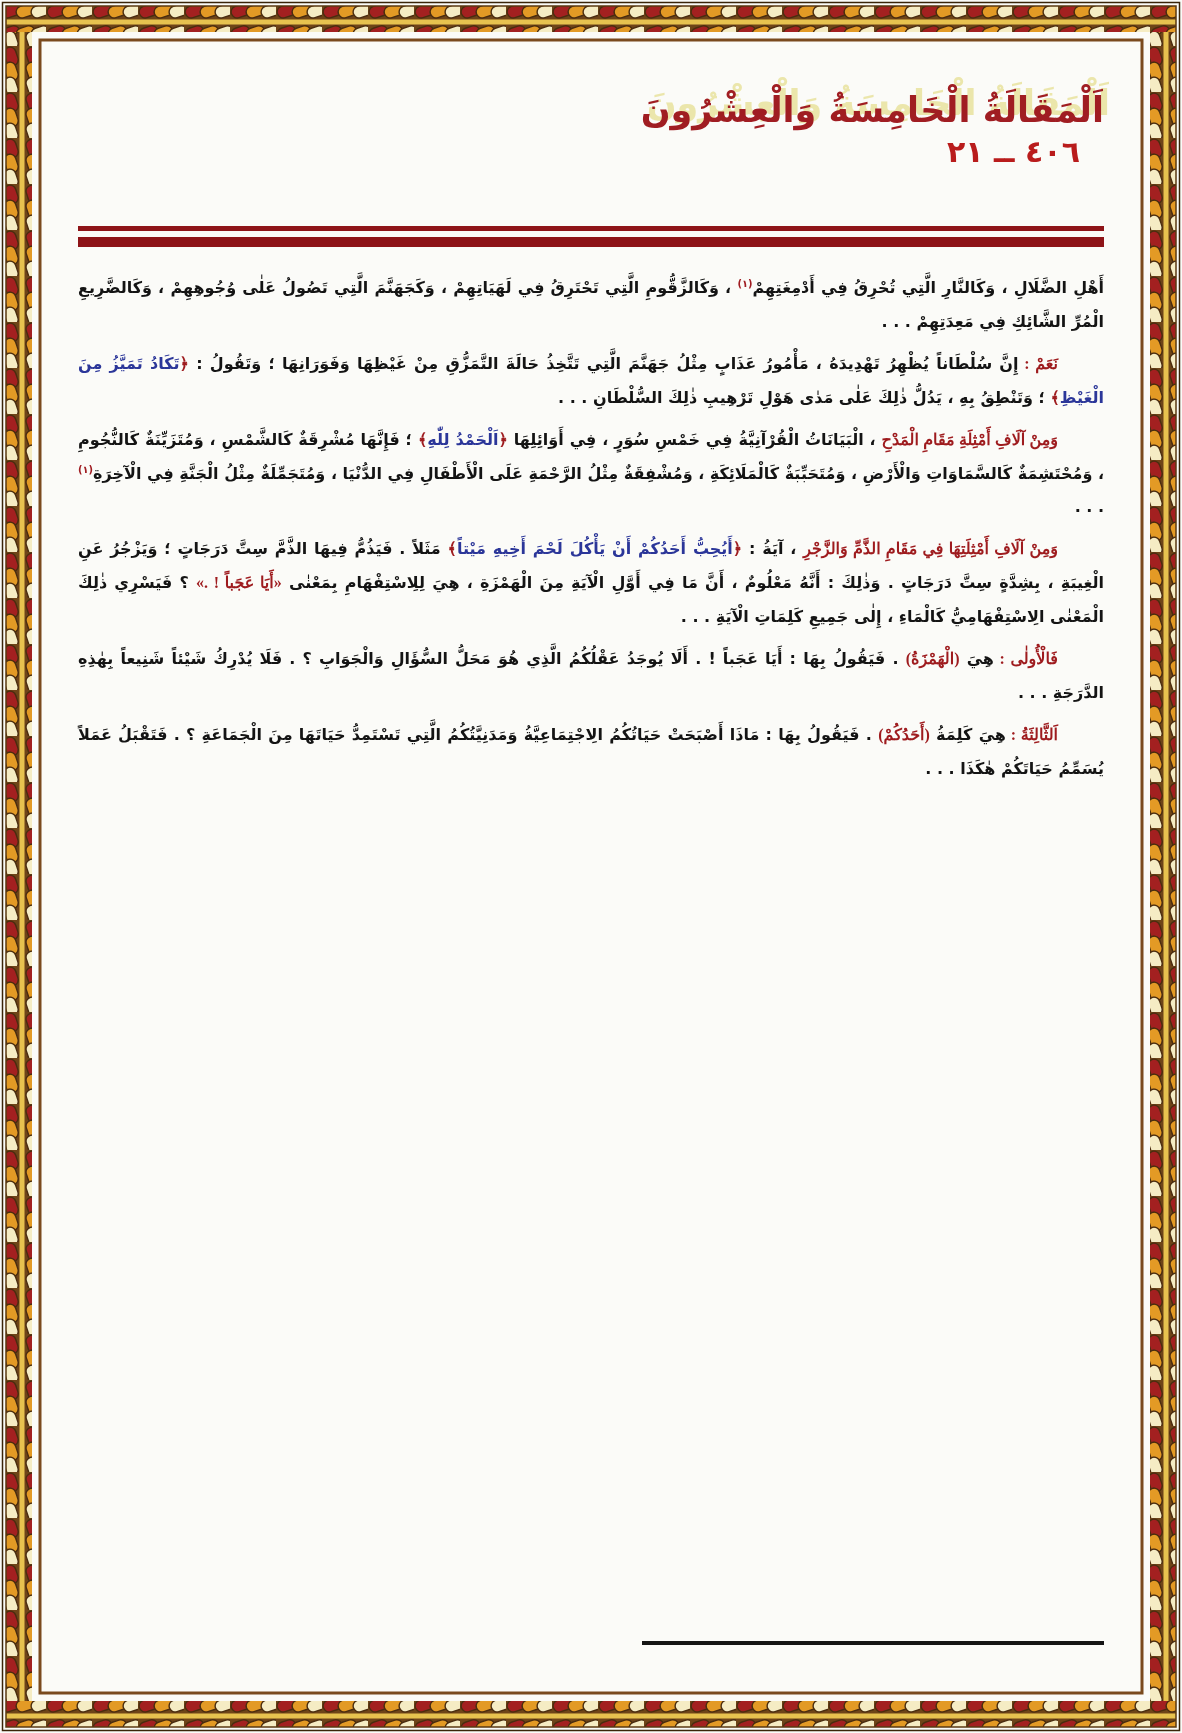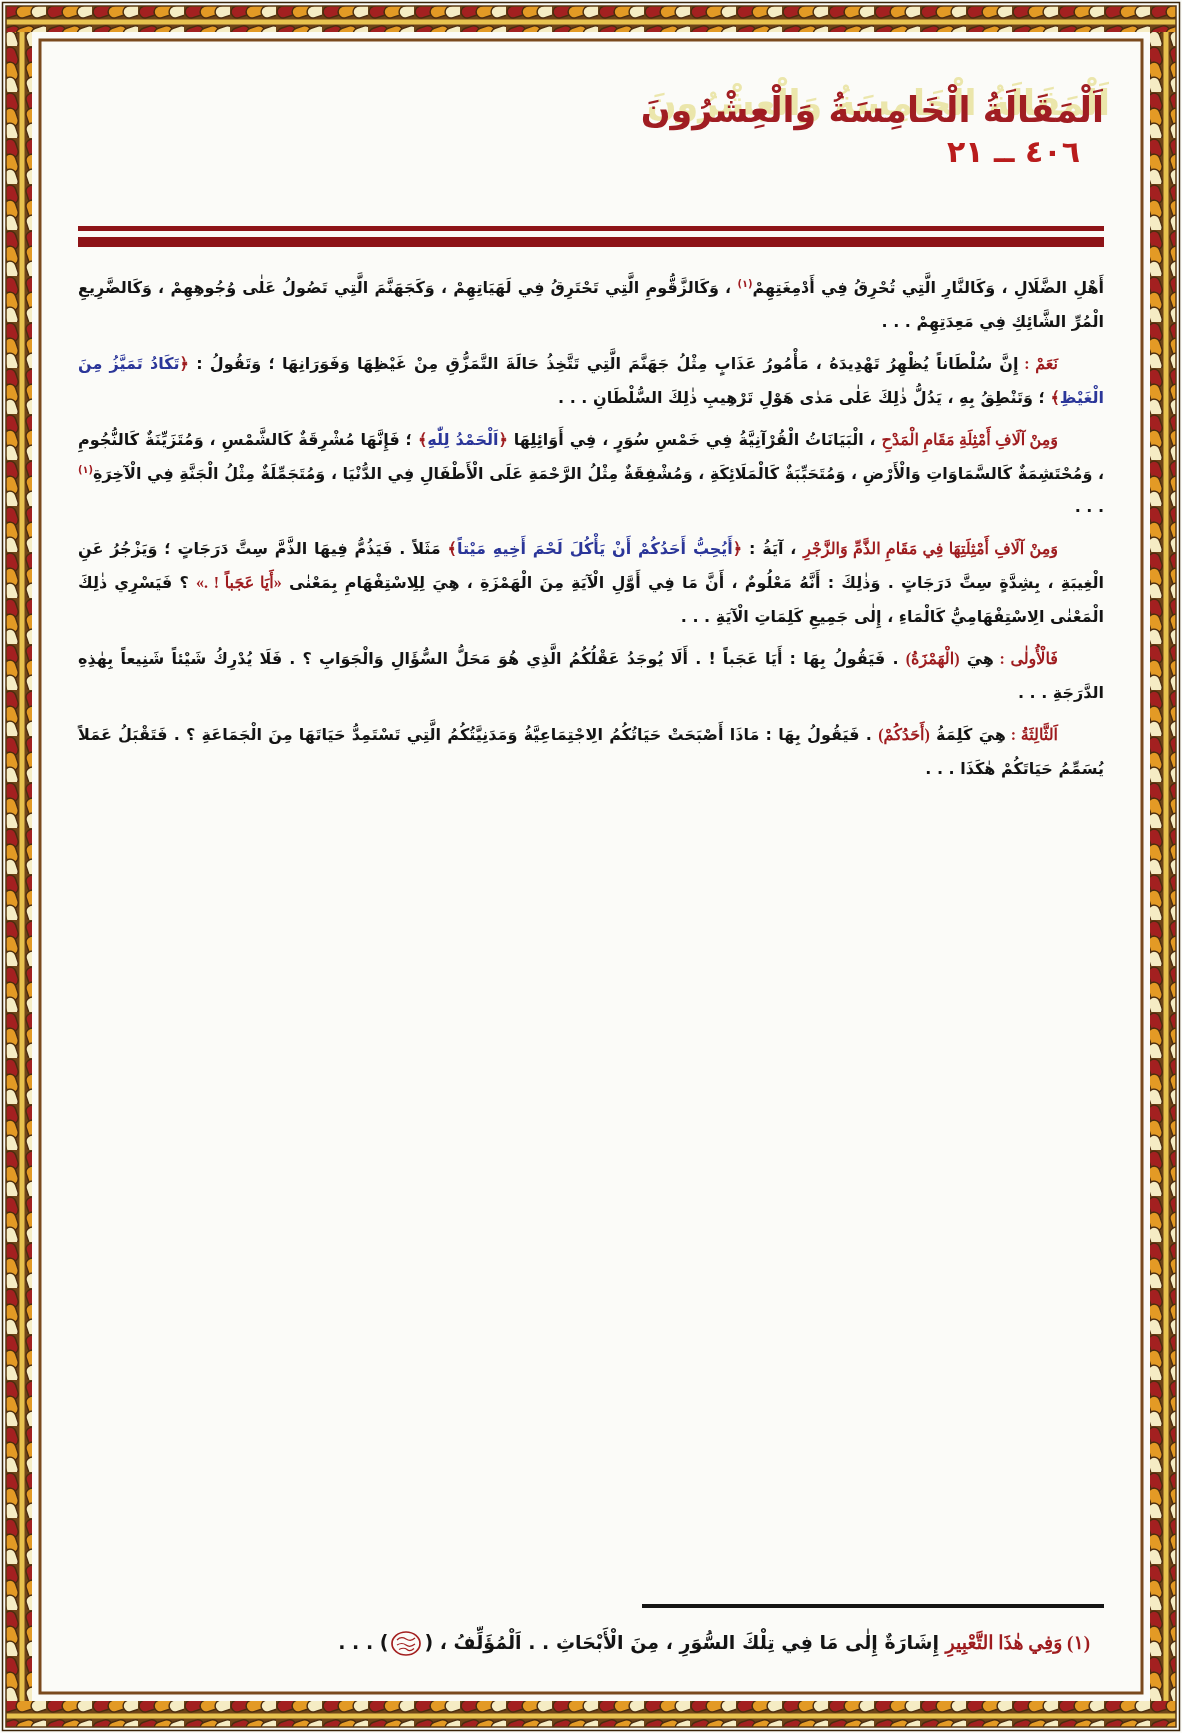--- a/index.html
+++ b/index.html
@@ -103,21 +103,17 @@
         <p><span class="seg-k">أَهْلِ الضَّلَالِ ، وَكَالنَّارِ الَّتِي تُحْرِقُ فِي أَدْمِغَتِهِمْ</span><sup class="seg-m">(١)</sup><span class="seg-k"> ، وَكَالزَّقُّومِ الَّتِي تَحْتَرِقُ فِي لَهَيَاتِهِمْ ، وَكَجَهَنَّمَ الَّتِي تَصُولُ عَلٰى وُجُوهِهِمْ ، وَكَالضَّرِيعِ الْمُرِّ الشَّائِكِ فِي مَعِدَتِهِمْ . . .</span></p>
         <p class="indent"><span class="seg-r">نَعَمْ : </span><span class="seg-k">إِنَّ سُلْطَاناً يُظْهِرُ تَهْدِيدَهُ ، مَأْمُورُ عَذَابٍ مِثْلُ جَهَنَّمَ الَّتِي تَتَّخِذُ حَالَةَ التَّمَزُّقِ مِنْ غَيْظِهَا وَفَوَرَانِهَا ؛ وَتَقُولُ : </span><span class="seg-r">﴿</span><span class="seg-b">تَكَادُ تَمَيَّزُ مِنَ الْغَيْظِ</span><span class="seg-r">﴾</span><span class="seg-k"> ؛ وَتَنْطِقُ بِهِ ، يَدُلُّ ذٰلِكَ عَلٰى مَدٰى هَوْلِ تَرْهِيبِ ذٰلِكَ السُّلْطَانِ . . .</span></p>
         <p class="indent"><span class="seg-r">وَمِنْ آلَافِ أَمْثِلَةِ مَقَامِ الْمَدْحِ</span><span class="seg-k"> ، الْبَيَانَاتُ الْقُرْآنِيَّةُ فِي خَمْسِ سُوَرٍ ، فِي أَوَائِلِهَا </span><span class="seg-r">﴿</span><span class="seg-b">اَلْحَمْدُ لِلّٰهِ</span><span class="seg-r">﴾</span><span class="seg-k"> ؛ فَإِنَّهَا مُشْرِقَةٌ كَالشَّمْسِ ، وَمُتَزَيِّنَةٌ كَالنُّجُومِ ، وَمُحْتَشِمَةٌ كَالسَّمَاوَاتِ وَالْأَرْضِ ، وَمُتَحَبِّبَةٌ كَالْمَلَائِكَةِ ، وَمُشْفِقَةٌ مِثْلُ الرَّحْمَةِ عَلَى الْأَطْفَالِ فِي الدُّنْيَا ، وَمُتَجَمِّلَةٌ مِثْلُ الْجَنَّةِ فِي الْآخِرَةِ</span><sup class="seg-m">(١)</sup><span class="seg-k"> . . .</span></p>
         <p class="indent"><span class="seg-r">وَمِنْ آلَافِ أَمْثِلَتِهَا فِي مَقَامِ الذَّمِّ وَالزَّجْرِ</span><span class="seg-k"> ، آيَةُ : </span><span class="seg-r">﴿</span><span class="seg-b">أَيُحِبُّ أَحَدُكُمْ أَنْ يَأْكُلَ لَحْمَ أَخِيهِ مَيْتاً</span><span class="seg-r">﴾</span><span class="seg-k"> مَثَلاً . فَيَذُمُّ فِيهَا الذَّمَّ سِتَّ دَرَجَاتٍ ؛ وَيَزْجُرُ عَنِ الْغِيبَةِ ، بِشِدَّةٍ سِتَّ دَرَجَاتٍ . وَذٰلِكَ : أَنَّهُ مَعْلُومٌ ، أَنَّ مَا فِي أَوَّلِ الْآيَةِ مِنَ الْهَمْزَةِ ، هِيَ لِلِاسْتِفْهَامِ بِمَعْنٰى </span><span class="seg-r">«أَيَا عَجَباً ! .»</span><span class="seg-k"> ؟ فَيَسْرِي ذٰلِكَ الْمَعْنٰى الِاسْتِفْهَامِيُّ كَالْمَاءِ ، إِلٰى جَمِيعِ كَلِمَاتِ الْآيَةِ . . .</span></p>
         <p class="indent"><span class="seg-r">فَالْأُولٰى : </span><span class="seg-k">هِيَ </span><span class="seg-r">(الْهَمْزَةُ)</span><span class="seg-k"> . فَيَقُولُ بِهَا : أَيَا عَجَباً ! . أَلَا يُوجَدُ عَقْلُكُمُ الَّذِي هُوَ مَحَلُّ السُّؤَالِ وَالْجَوَابِ ؟ . فَلَا يُدْرِكُ شَيْئاً شَنِيعاً بِهٰذِهِ الدَّرَجَةِ . . .</span></p>
         <p class="indent"><span class="seg-r">اَلثَّالِثَةُ : </span><span class="seg-k">هِيَ كَلِمَةُ </span><span class="seg-r">(أَحَدُكُمْ)</span><span class="seg-k"> . فَيَقُولُ بِهَا : مَاذَا أَصْبَحَتْ حَيَاتُكُمُ الِاجْتِمَاعِيَّةُ وَمَدَنِيَّتُكُمُ الَّتِي تَسْتَمِدُّ حَيَاتَهَا مِنَ الْجَمَاعَةِ ؟ . فَتَقْبَلُ عَمَلاً يُسَمِّمُ حَيَاتَكُمْ هٰكَذَا . . .</span></p>
       </main>
 
     <div class="ftr">
       <div class="footnote-sep"></div>
-      <div class="footnote" id="footnote"><span class="seg-r">(١) وَفِي هٰذَا التَّعْبِيرِ</span><span class="seg-k"> إِشَارَةٌ إِلٰى مَا فِي تِلْكَ السُّوَرِ ، مِنَ الْأَبْحَاثِ . . اَلْمُؤَلِّفُ ، (</span><svg class="seal-icon" width="32" height="27" viewBox="0 0 32 27" xmlns="http://www.w3.org/2000/svg">
-      <ellipse cx="16" cy="13.5" rx="14" ry="11.5" fill="none" stroke="#A32020" stroke-width="1.7"></ellipse>
-      <path d="M7 10 q4 -4 9 -1 t9 -1 M7 15 q5 -3 9 0 t9 -1 M9 19.5 q5 -2.5 8 0 t7 -1" fill="none" stroke="#A32020" stroke-width="1.2"></path>
-    </svg><span class="seg-k">) . . .</span></div>
     </div>
 
   </div>
 
 </div>
 
 </body></html>

